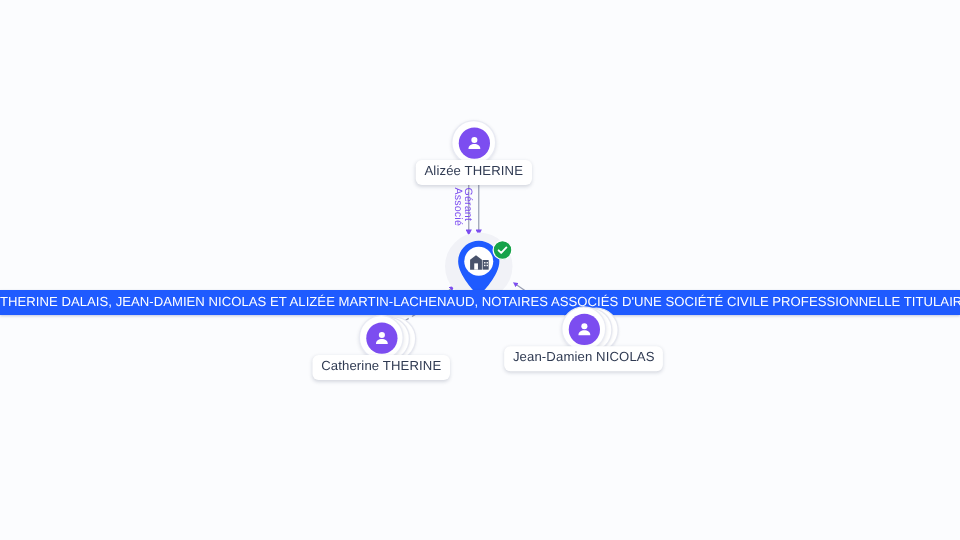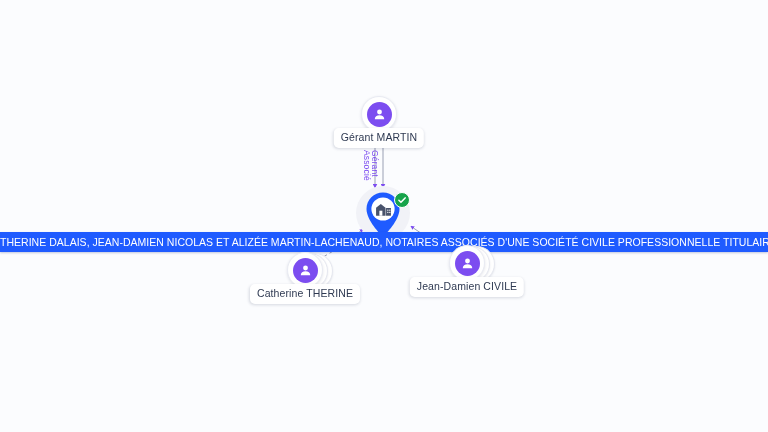--- a/index.html
+++ b/index.html
@@ -194,21 +194,21 @@
     <div class="avatar-stack">
       <div class="avatar">
         <div class="disc">
           <svg width="15" height="15" viewBox="0 0 24 24">
             <circle cx="12" cy="8" r="3.9" fill="#ffffff"></circle>
             <path d="M4.4 19.6c0-4.2 3.4-6.4 7.6-6.4s7.6 2.2 7.6 6.4z" fill="#ffffff"></path>
           </svg>
         </div>
       </div>
     </div>
-    <div class="node-label" style="left:0px; top:14px;">Gérant MARTIN</div>
+    <div class="node-label" style="left:0px; top:14px;">Alizée THERINE</div>
   </div>
 
   <div class="company-node" style="left:383px; top:212px;">
     <div class="company-halo"></div>
     <div class="pin">
       <svg width="40" height="48" viewBox="0 0 40 48">
         <path d="M20 2.5C10.9 2.5 3.5 9.9 3.5 19c0 11.4 14 25.3 15.3 26.6a1.7 1.7 0 0 0 2.4 0C22.5 44.3 36.5 30.4 36.5 19 36.5 9.9 29.1 2.5 20 2.5z" fill="#1f5bff"></path>
         <circle cx="20" cy="19" r="11.6" fill="#ffffff"></circle>
       </svg>
     </div>
@@ -254,16 +254,16 @@
       <div class="stack-ghost g2"></div>
       <div class="avatar">
         <div class="disc">
           <svg width="15" height="15" viewBox="0 0 24 24">
             <circle cx="12" cy="8" r="3.9" fill="#ffffff"></circle>
             <path d="M4.4 19.6c0-4.2 3.4-6.4 7.6-6.4s7.6 2.2 7.6 6.4z" fill="#ffffff"></path>
           </svg>
         </div>
       </div>
     </div>
-    <div class="node-label" style="left:0px; top:14px;">Jean-Damien CIVILE</div>
+    <div class="node-label" style="left:0px; top:14px;">Jean-Damien NICOLAS</div>
   </div>
 
 </div>
 
 </body></html>

